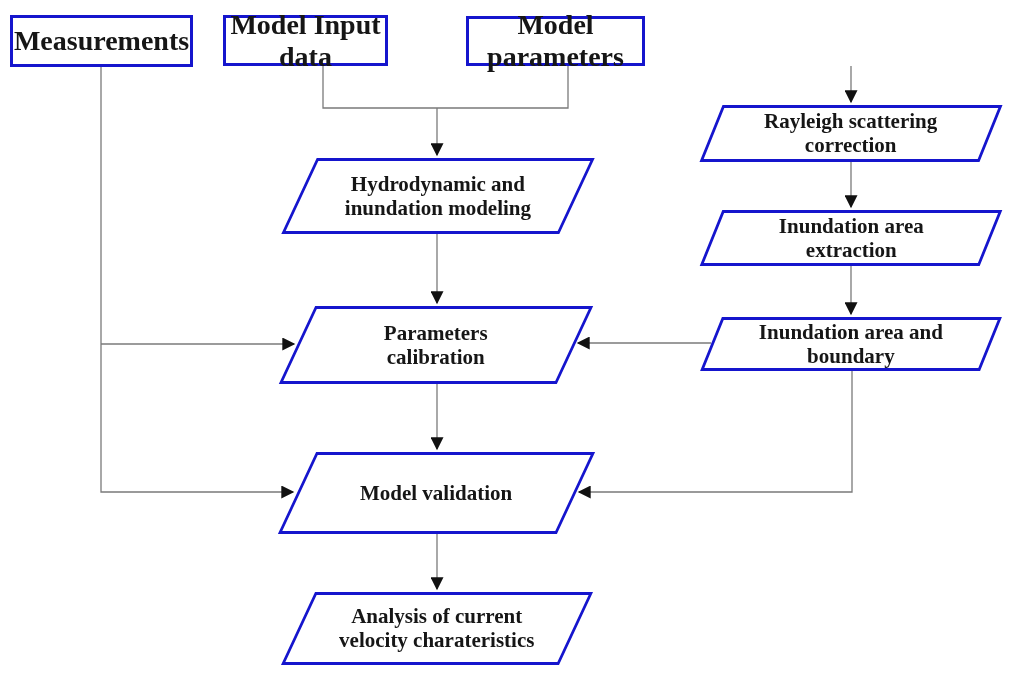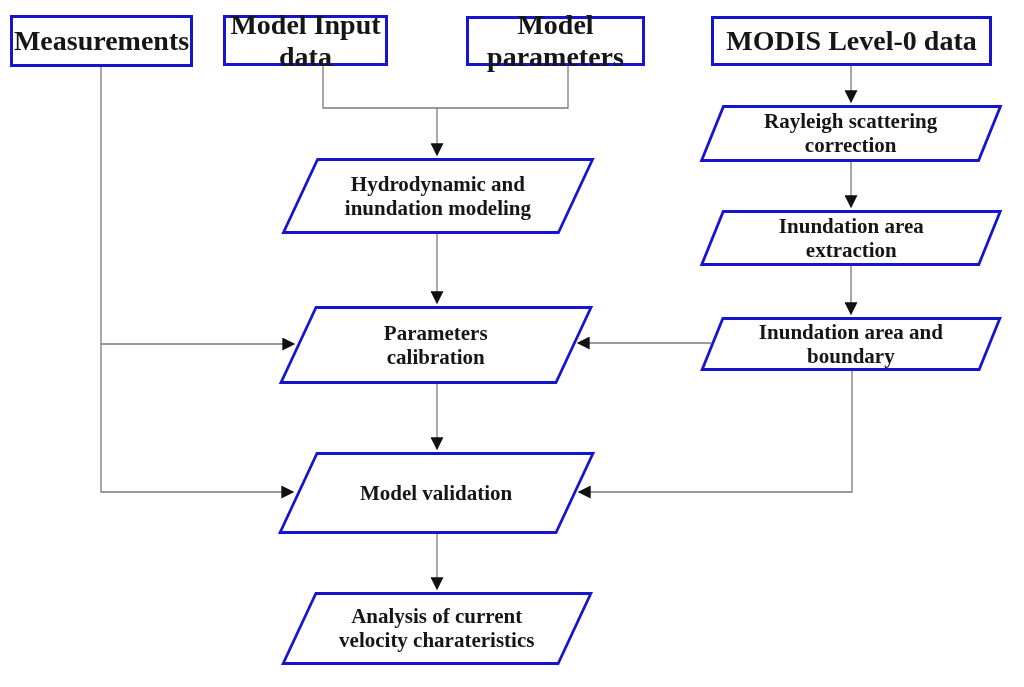--- a/index.html
+++ b/index.html
@@ -59,23 +59,20 @@
   </div>
 
   <div class="node rect" style="left:223px; top:15px; width:165px; height:51px;">
     <span class="lbl">Model Input data</span>
   </div>
 
   <div class="node rect" style="left:466px; top:16px; width:179px; height:50px;">
     <span class="lbl">Model parameters</span>
   </div>
 
-  <div class="node rect" style="left:711px; top:16px; width:281px; height:50px;">
-    <span class="lbl">MODIS Level-0 data</span>
-  </div>
 
   <div class="node para sk25" style="left:299px; top:158px; width:278px; height:76px;">
     <span class="lbl">
       <span>Hydrodynamic and</span>
       <span>inundation modeling</span>
     </span>
   </div>
 
   <div class="node para sk25" style="left:297px; top:306px; width:278px; height:78px;">
     <span class="lbl">

